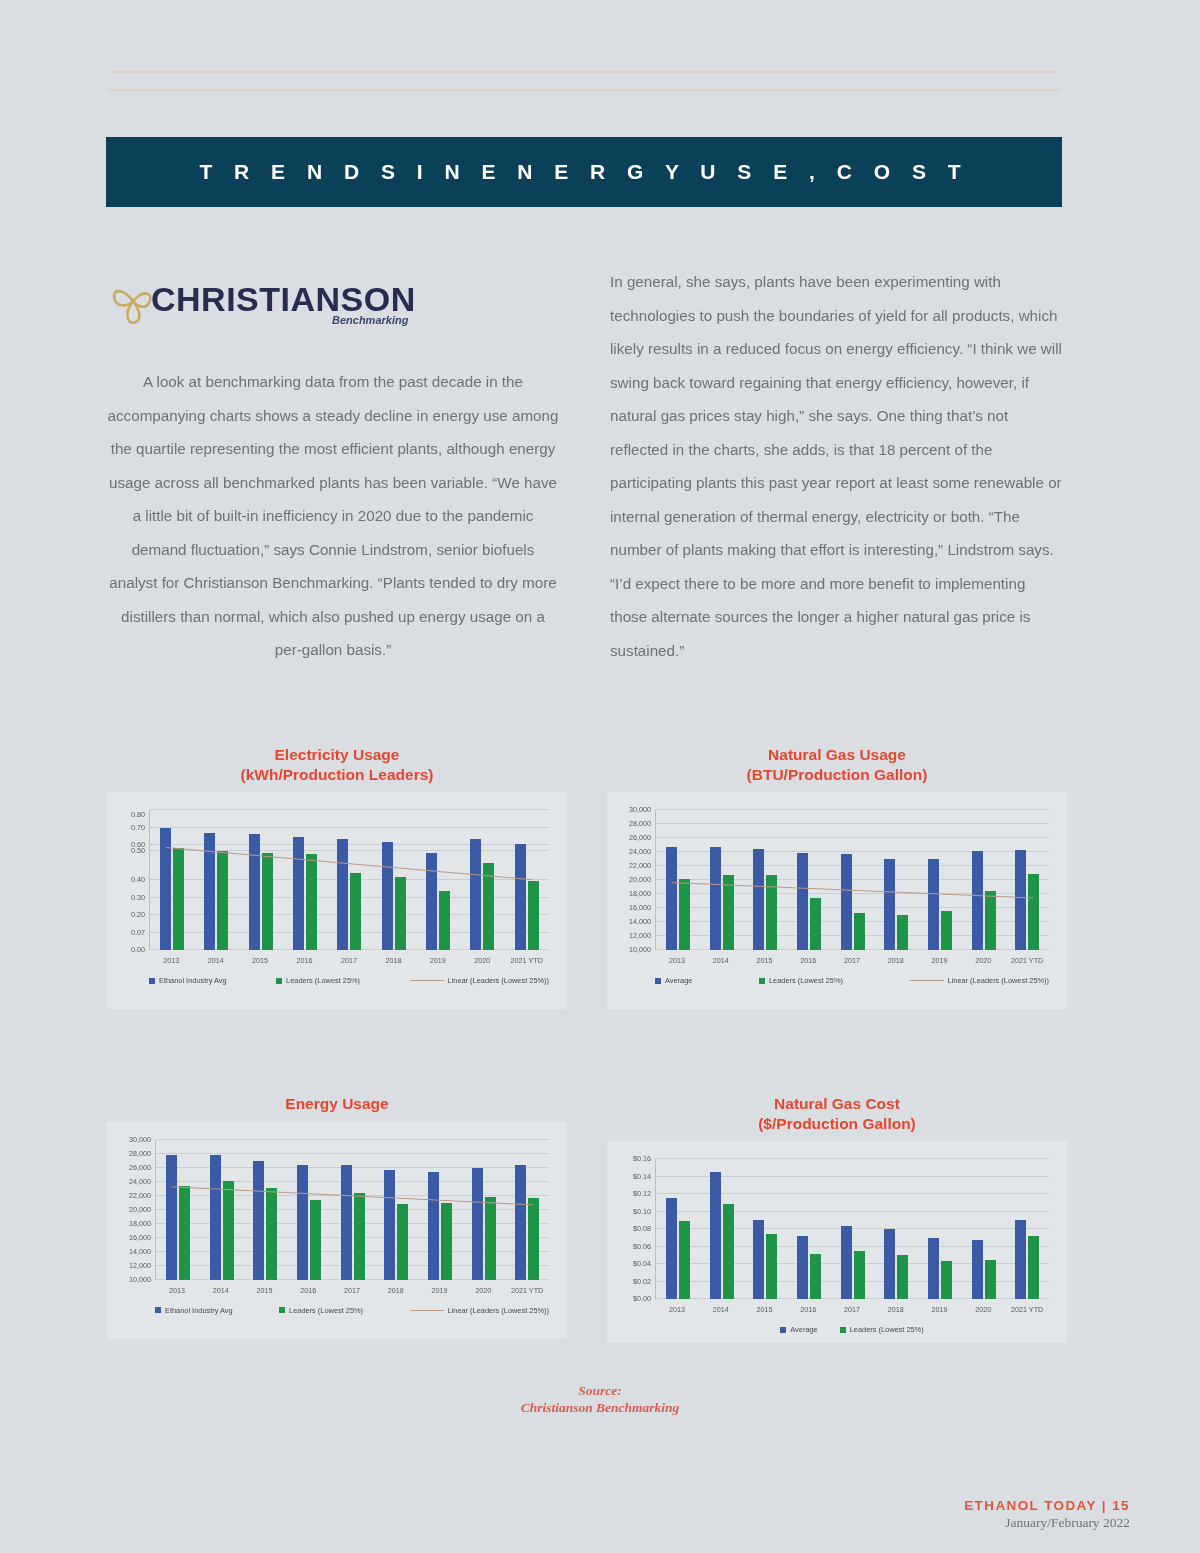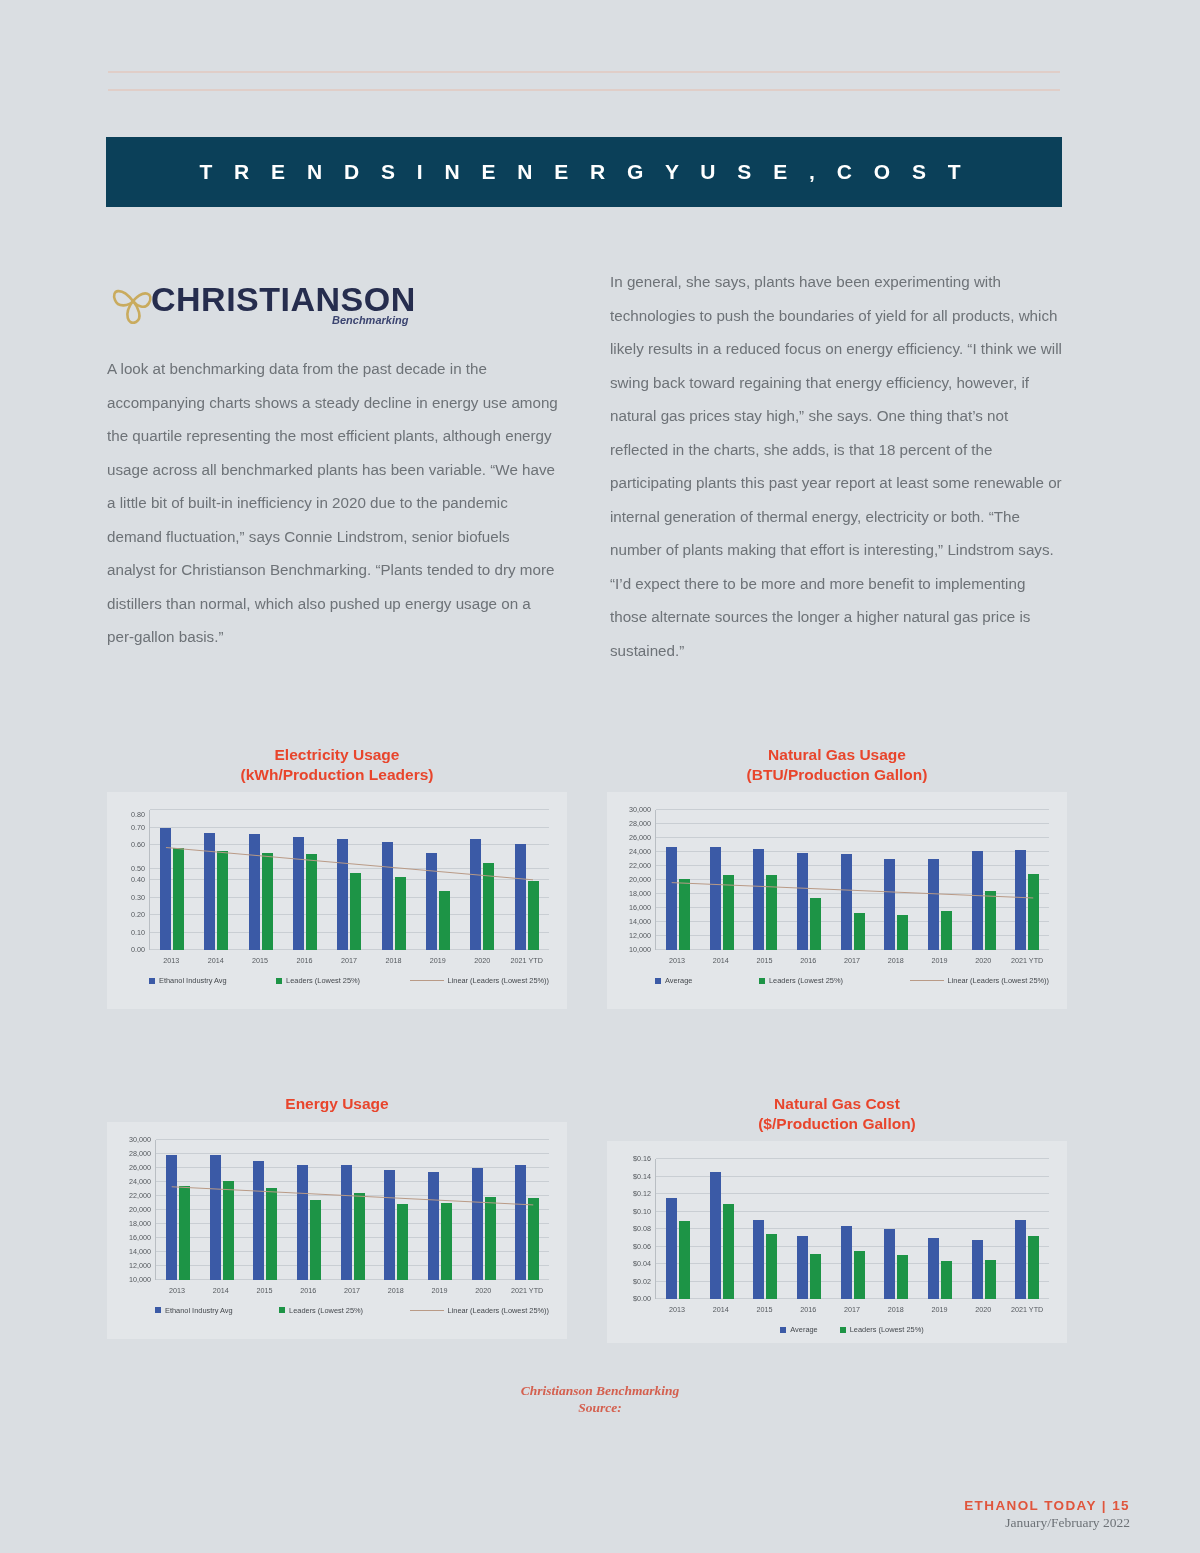--- a/index.html
+++ b/index.html
@@ -58,21 +58,21 @@
 
   
   .col {
     position: absolute;
     width: 452px;
     font-size: 15.2px;
     line-height: 33.5px;
     color: #6d7277;
   }
   .col p { margin: 0; }
-  .col-left  { left: 107px; top: 352px; }
+  .col-left  { left: 107px; top: 365px; text-align: center; }
   .col-right { left: 610px; top: 265px; }
 
   
   .chart-block { position: absolute; }
   .chart-title {
     text-align: center;
     color: #e8452c;
     font-weight: bold;
     font-size: 15.5px;
     line-height: 19.5px;
@@ -193,32 +193,32 @@
         <div class="chart-title">
           <div>Electricity Usage</div>
           <div>(kWh/Production Leaders)</div>
         </div>
         <div class="chart-frame" style="height: 217px;">
           <div class="plot" style="left: 42px; top: 18px; width: 400px; height: 140px;">
             <div class="gridline" style="bottom: 0px;">
               <span class="ytick" style="bottom: auto; top: 0px;">0.00</span>
             </div>
             <div class="gridline" style="bottom: 17.5px;">
-              <span class="ytick" style="bottom: auto; top: 0px;">0.10</span>
+              <span class="ytick" style="bottom: auto; top: 0px;">0.07</span>
             </div>
             <div class="gridline" style="bottom: 35px;">
               <span class="ytick" style="bottom: auto; top: 0px;">0.20</span>
             </div>
             <div class="gridline" style="bottom: 52.5px;">
               <span class="ytick" style="bottom: auto; top: 0px;">0.30</span>
             </div>
             <div class="gridline" style="bottom: 70px;">
               <span class="ytick" style="bottom: auto; top: 0px;">0.40</span>
             </div>
-            <div class="gridline" style="bottom: 81px;">
+            <div class="gridline" style="bottom: 99px;">
               <span class="ytick" style="bottom: auto; top: 0px;">0.50</span>
             </div>
             <div class="gridline" style="bottom: 105px;">
               <span class="ytick" style="bottom: auto; top: 0px;">0.60</span>
             </div>
             <div class="gridline" style="bottom: 122.5px;">
               <span class="ytick" style="bottom: auto; top: 0px;">0.70</span>
             </div>
             <div class="gridline" style="bottom: 140px;">
               <span class="ytick" style="bottom: auto; top: 5px;">0.80</span>
@@ -601,22 +601,22 @@
             <div class="item">
               <span class="sw lead" style="background: rgb(29, 148, 70);"></span>
               <span>Leaders (Lowest 25%)</span>
             </div>
           </div>
         </div>
       </div>
     </div>
 
   <div class="source">
+    <div>Source:</div>
     <div>Christianson Benchmarking</div>
-    <div>Source:</div>
   </div>
 
   <div class="footer">
     <div class="footer-brand">ETHANOL TODAY | 15</div>
     <div class="footer-date">January/February 2022</div>
   </div>
 
 </div>
 
 </body></html>

